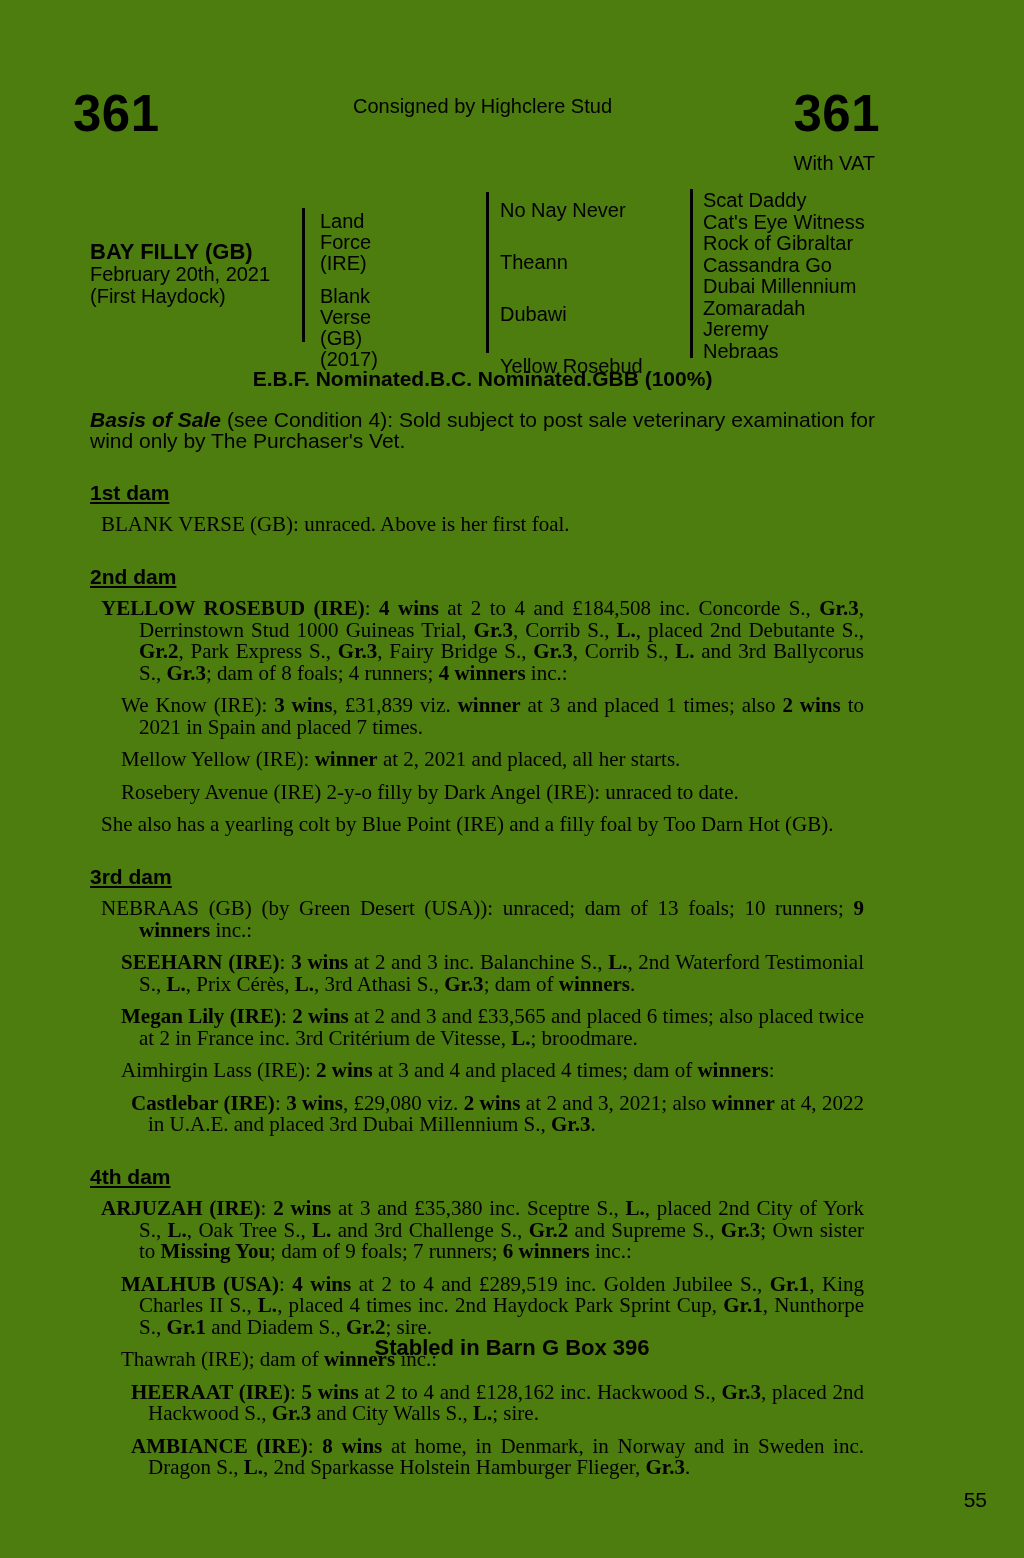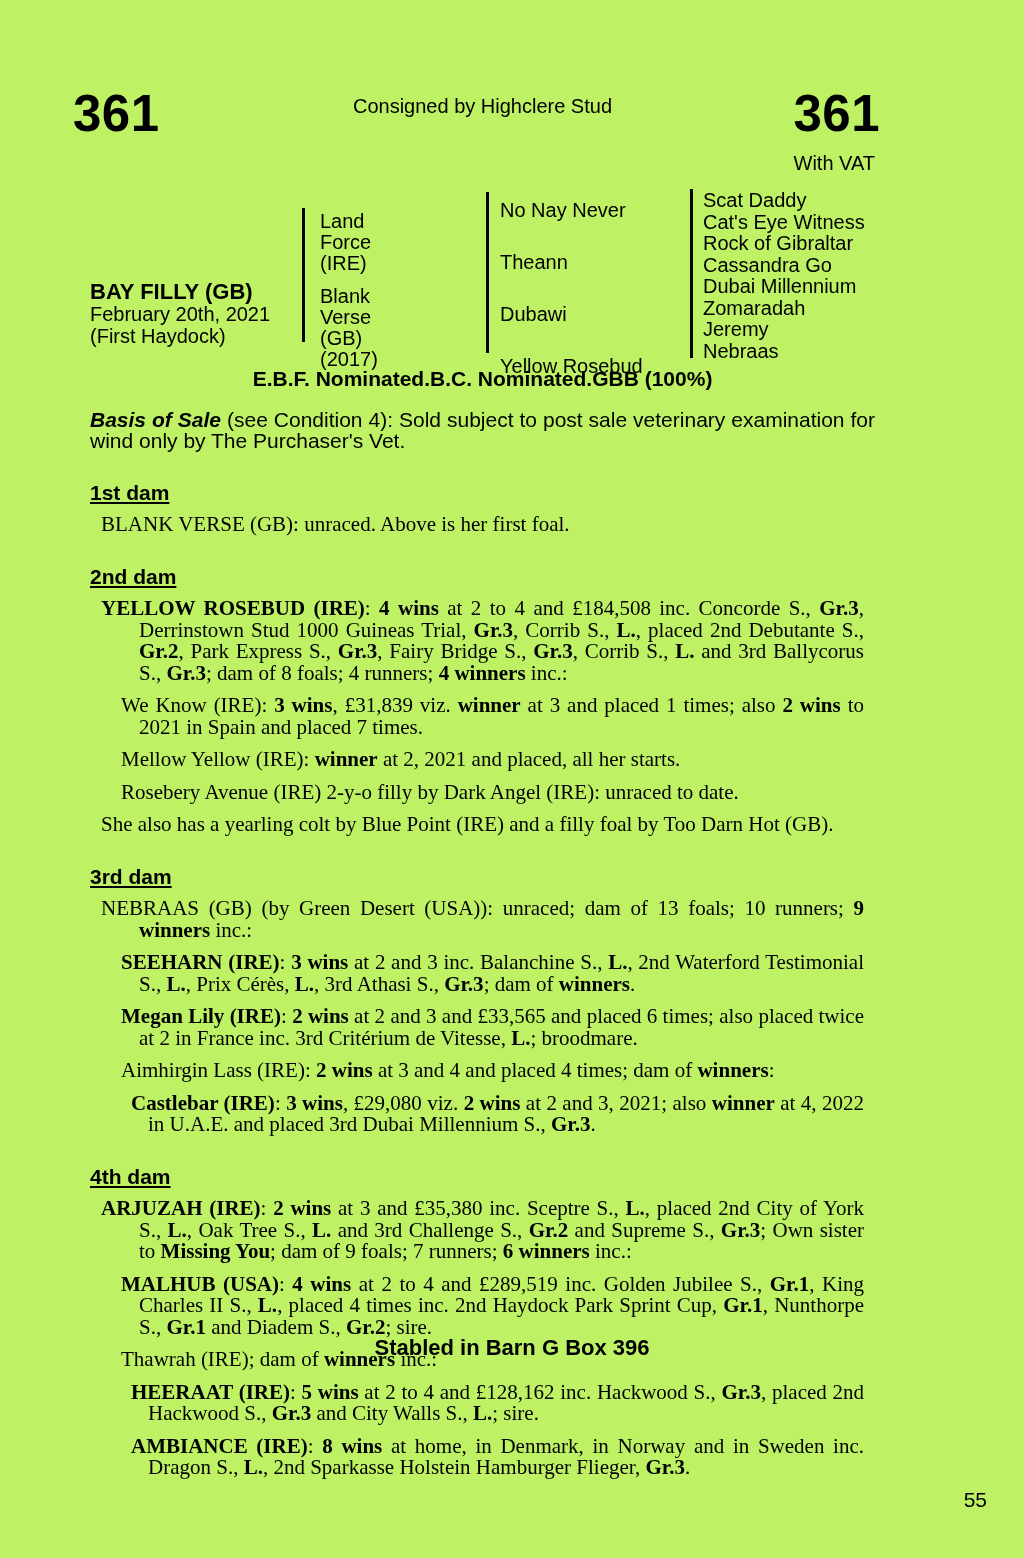--- a/index.html
+++ b/index.html
@@ -1,20 +1,20 @@
 <!DOCTYPE html>
 <html><head>
 <meta charset="utf-8">
 <style>
   html, body { margin: 0; padding: 0; background: #ffffff; }
   .page {
     position: relative;
     width: 1024px;
     height: 1558px;
-    background: #bef264;
+    background: #4d7c0f;
     color: #000000;
     font-family: "Liberation Sans", sans-serif;
     overflow: hidden;
   }
   .lot {
     position: absolute;
     top: 95px;
     font-size: 51px;
     font-weight: bold;
     line-height: 37px;
@@ -35,21 +35,21 @@
   }
   
   .pedigree {
     position: absolute;
     left: 0; top: 185px;
     width: 1024px; height: 195px;
     font-size: 20px;
     line-height: 21px;
   }
   .subject { position: absolute; left: 90px; top: 56px; line-height: 22px; }
-  .subject-name { font-weight: bold; font-size: 22px; margin-top: 40px; }
+  .subject-name { font-weight: bold; font-size: 22px; }
   .bar { position: absolute; width: 3px; background: #000; }
   .bar1 { left: 302px; top: 23px; height: 134px; }
   .bar2 { left: 486px; top: 7px;  height: 161px; }
   .bar3 { left: 690px; top: 4px;  height: 169px; }
   .gen1 { position: absolute; left: 320px; top: 0; }
   .sire-block { position: absolute; left: 0; top: 26px; }
   .dam-block  { position: absolute; left: 0; top: 101px; }
   .gen2 {
     position: absolute; left: 500px; top: 15px; height: 150px;
     display: flex; flex-direction: column; justify-content: space-between; gap: 31px;

